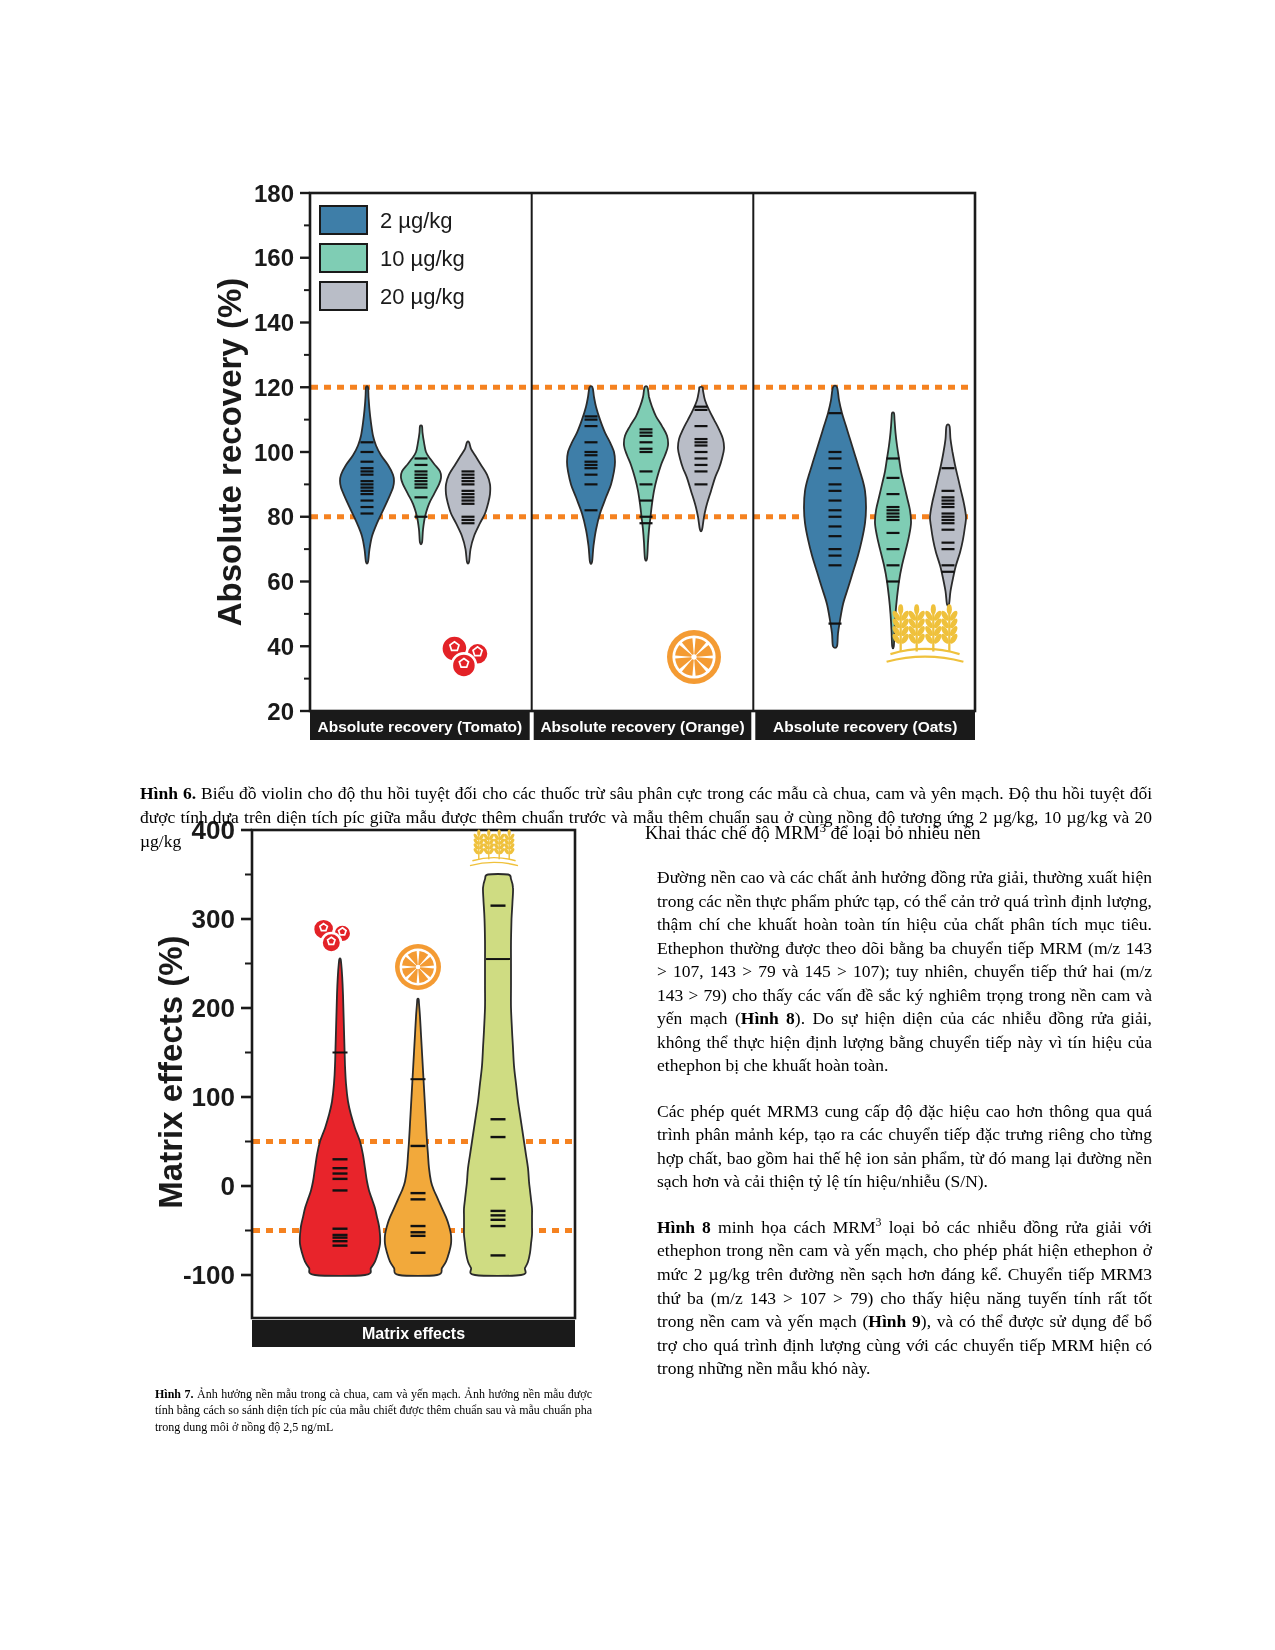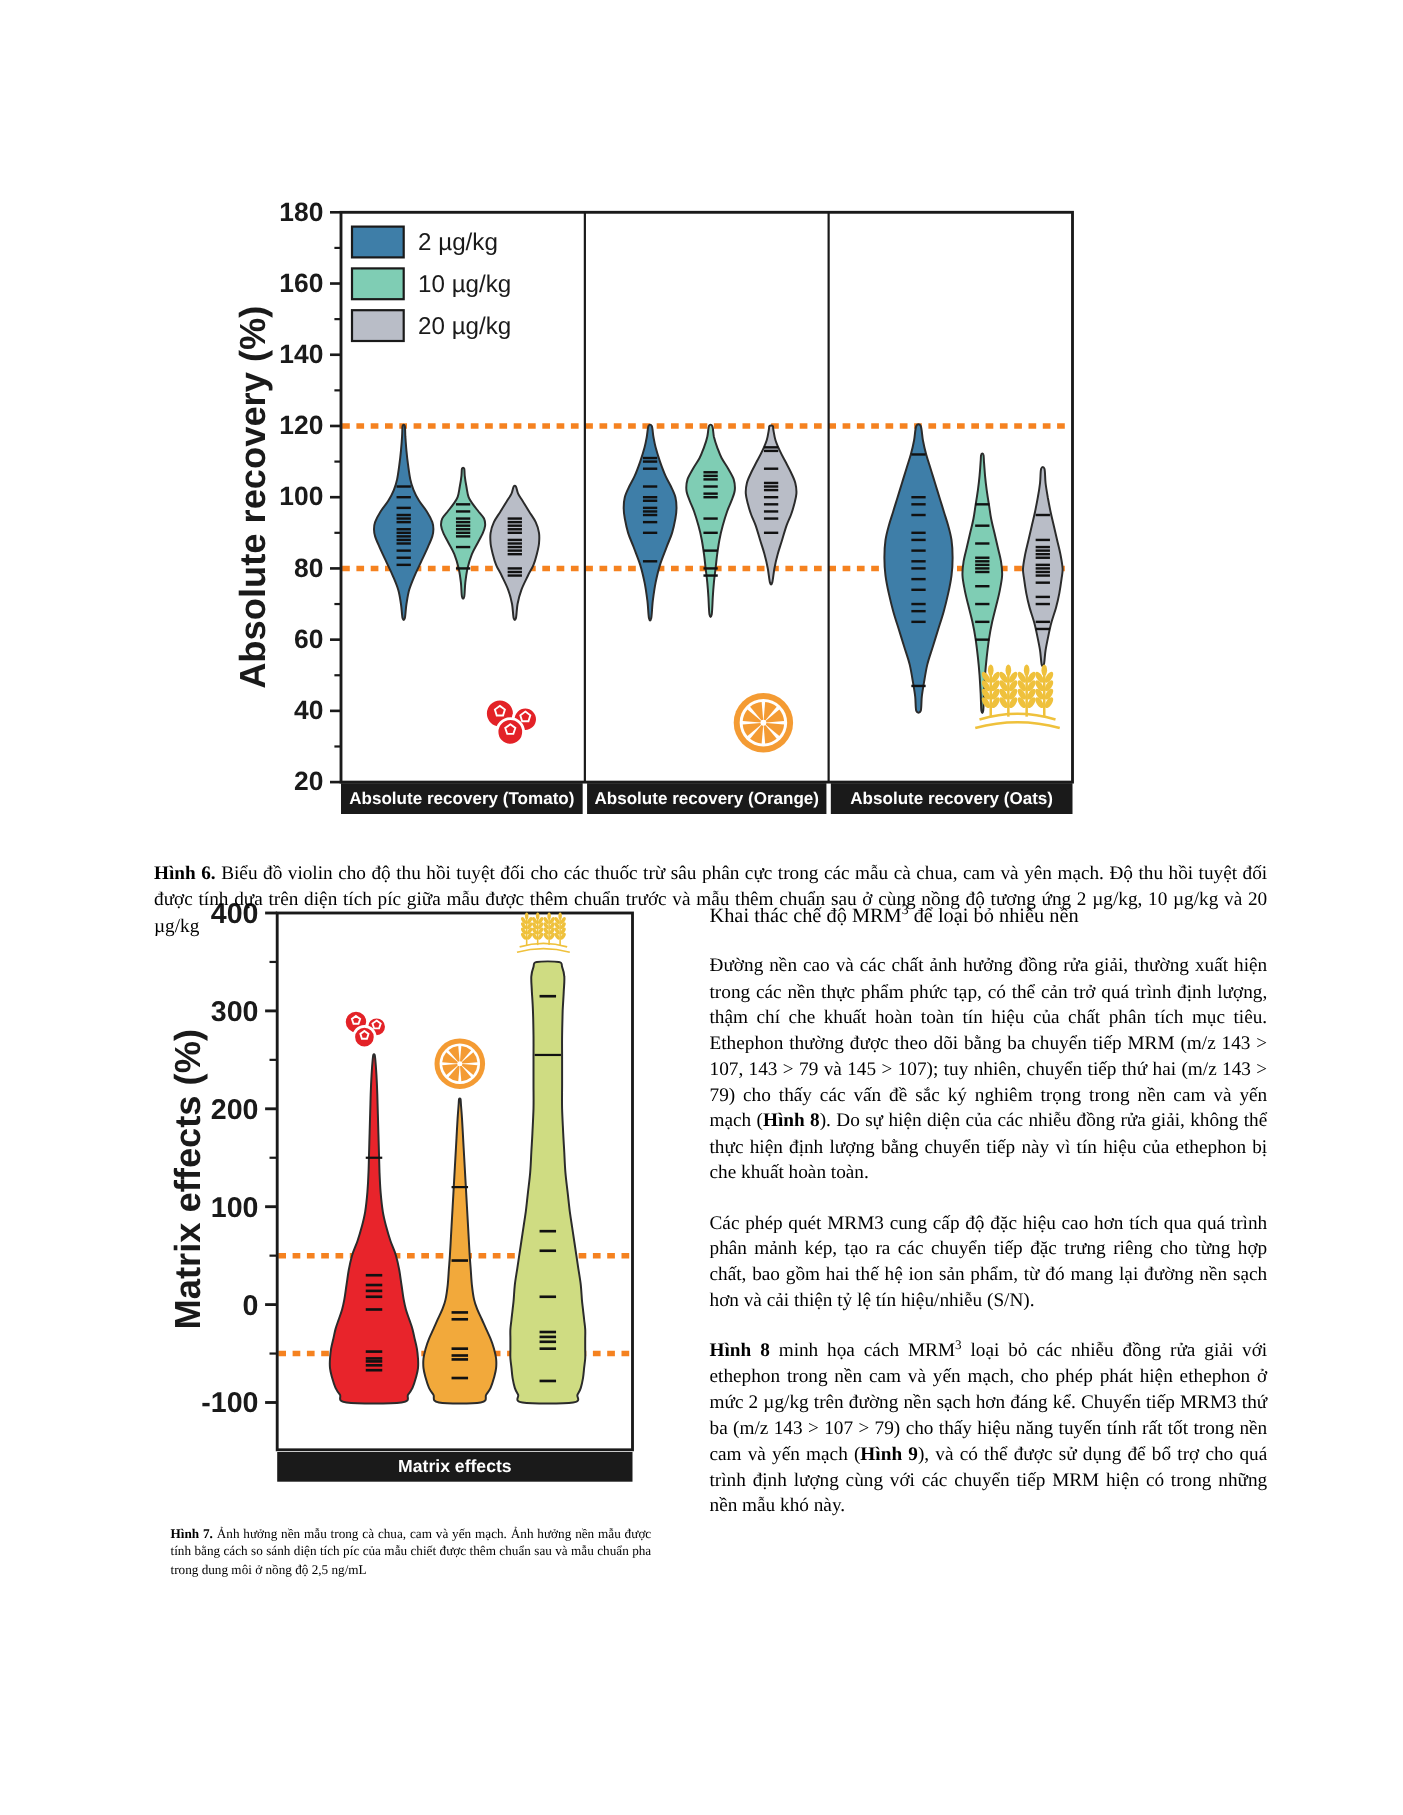--- a/index.html
+++ b/index.html
@@ -5,21 +5,21 @@
   html,body{margin:0;padding:0;background:#fff;}
   .page{position:relative;width:1275px;height:1650px;background:#fff;overflow:hidden;
         font-family:"Liberation Serif",serif;color:#000;}
   #charts{position:absolute;left:0;top:0;width:1275px;height:1650px;}
   .caption6{position:absolute;left:140px;top:781px;width:1012px;
             font-size:17.5px;line-height:1.38;text-align:justify;}
   .caption7{position:absolute;left:155px;top:1386px;width:437px;
             font-size:12px;line-height:1.37;text-align:justify;}
   .article{position:absolute;left:645px;top:823px;width:507px;}
   .article h3{font-size:18.5px;font-weight:normal;margin:0 0 22px 0;}
-  .para{font-size:17.5px;line-height:1.345;text-align:justify;margin:0 0 22px 0;}
+  .para{font-size:17.5px;line-height:1.345;text-align:justify;margin:0 0 22px 12px;}
   sup{font-size:68%;line-height:0;}
   b{font-weight:bold;}
 </style>
 </head>
 <body>
 
 <div class="page">
   <svg id="charts" viewBox="0 0 1275 1650" xmlns="http://www.w3.org/2000/svg">
       <g>
         <line x1="311" x2="974" y1="516.75" y2="516.75" stroke="#F58220" stroke-width="5" stroke-dasharray="7 6"></line>
@@ -381,17 +381,17 @@
     </svg>
 
   <div class="caption6"><b>Hình 6.</b> <span>Biểu đồ violin cho độ thu hồi tuyệt đối cho các thuốc trừ sâu phân cực trong các mẫu cà chua, cam và yên mạch. Độ thu hồi tuyệt đối được tính dựa trên diện tích píc giữa mẫu được thêm chuẩn trước và mẫu thêm chuẩn sau ở cùng nồng độ tương ứng 2 µg/kg, 10 µg/kg và 20 µg/kg</span></div>
 
   <div class="caption7"><b>Hình 7.</b> <span>Ảnh hưởng nền mẫu trong cà chua, cam và yến mạch. Ảnh hưởng nền mẫu được tính bằng cách so sánh diện tích píc của mẫu chiết được thêm chuẩn sau và mẫu chuẩn pha trong dung môi ở nồng độ 2,5 ng/mL</span></div>
 
   <div class="article">
     <h3 id="article-heading"><span>Khai thác chế độ MRM</span><sup>3</sup><span> để loại bỏ nhiễu nền</span></h3>
     <div id="article-paragraphs">
         <p class="para"><span>Đường nền cao và các chất ảnh hưởng đồng rửa giải, thường xuất hiện trong các nền thực phẩm phức tạp, có thể cản trở quá trình định lượng, thậm chí che khuất hoàn toàn tín hiệu của chất phân tích mục tiêu. Ethephon thường được theo dõi bằng ba chuyển tiếp MRM (m/z 143 &gt; 107, 143 &gt; 79 và 145 &gt; 107); tuy nhiên, chuyển tiếp thứ hai (m/z 143 &gt; 79) cho thấy các vấn đề sắc ký nghiêm trọng trong nền cam và yến mạch (</span><b>Hình 8</b><span>). Do sự hiện diện của các nhiễu đồng rửa giải, không thể thực hiện định lượng bằng chuyển tiếp này vì tín hiệu của ethephon bị che khuất hoàn toàn.</span></p>
-        <p class="para"><span>Các phép quét MRM3 cung cấp độ đặc hiệu cao hơn tích qua quá trình phân mảnh kép, tạo ra các chuyển tiếp đặc trưng riêng cho từng hợp chất, bao gồm hai thế hệ ion sản phẩm, từ đó mang lại đường nền sạch hơn và cải thiện tỷ lệ tín hiệu/nhiễu (S/N).</span></p>
+        <p class="para"><span>Các phép quét MRM3 cung cấp độ đặc hiệu cao hơn thông qua quá trình phân mảnh kép, tạo ra các chuyển tiếp đặc trưng riêng cho từng hợp chất, bao gồm hai thế hệ ion sản phẩm, từ đó mang lại đường nền sạch hơn và cải thiện tỷ lệ tín hiệu/nhiễu (S/N).</span></p>
         <p class="para"><b>Hình 8</b><span> minh họa cách MRM</span><sup>3</sup><span> loại bỏ các nhiễu đồng rửa giải với ethephon trong nền cam và yến mạch, cho phép phát hiện ethephon ở mức 2 µg/kg trên đường nền sạch hơn đáng kể. Chuyển tiếp MRM3 thứ ba (m/z 143 &gt; 107 &gt; 79) cho thấy hiệu năng tuyến tính rất tốt trong nền cam và yến mạch (</span><b>Hình 9</b><span>), và có thể được sử dụng để bổ trợ cho quá trình định lượng cùng với các chuyển tiếp MRM hiện có trong những nền mẫu khó này.</span></p>
       </div>
   </div>
 </div>
 
 </body></html>

